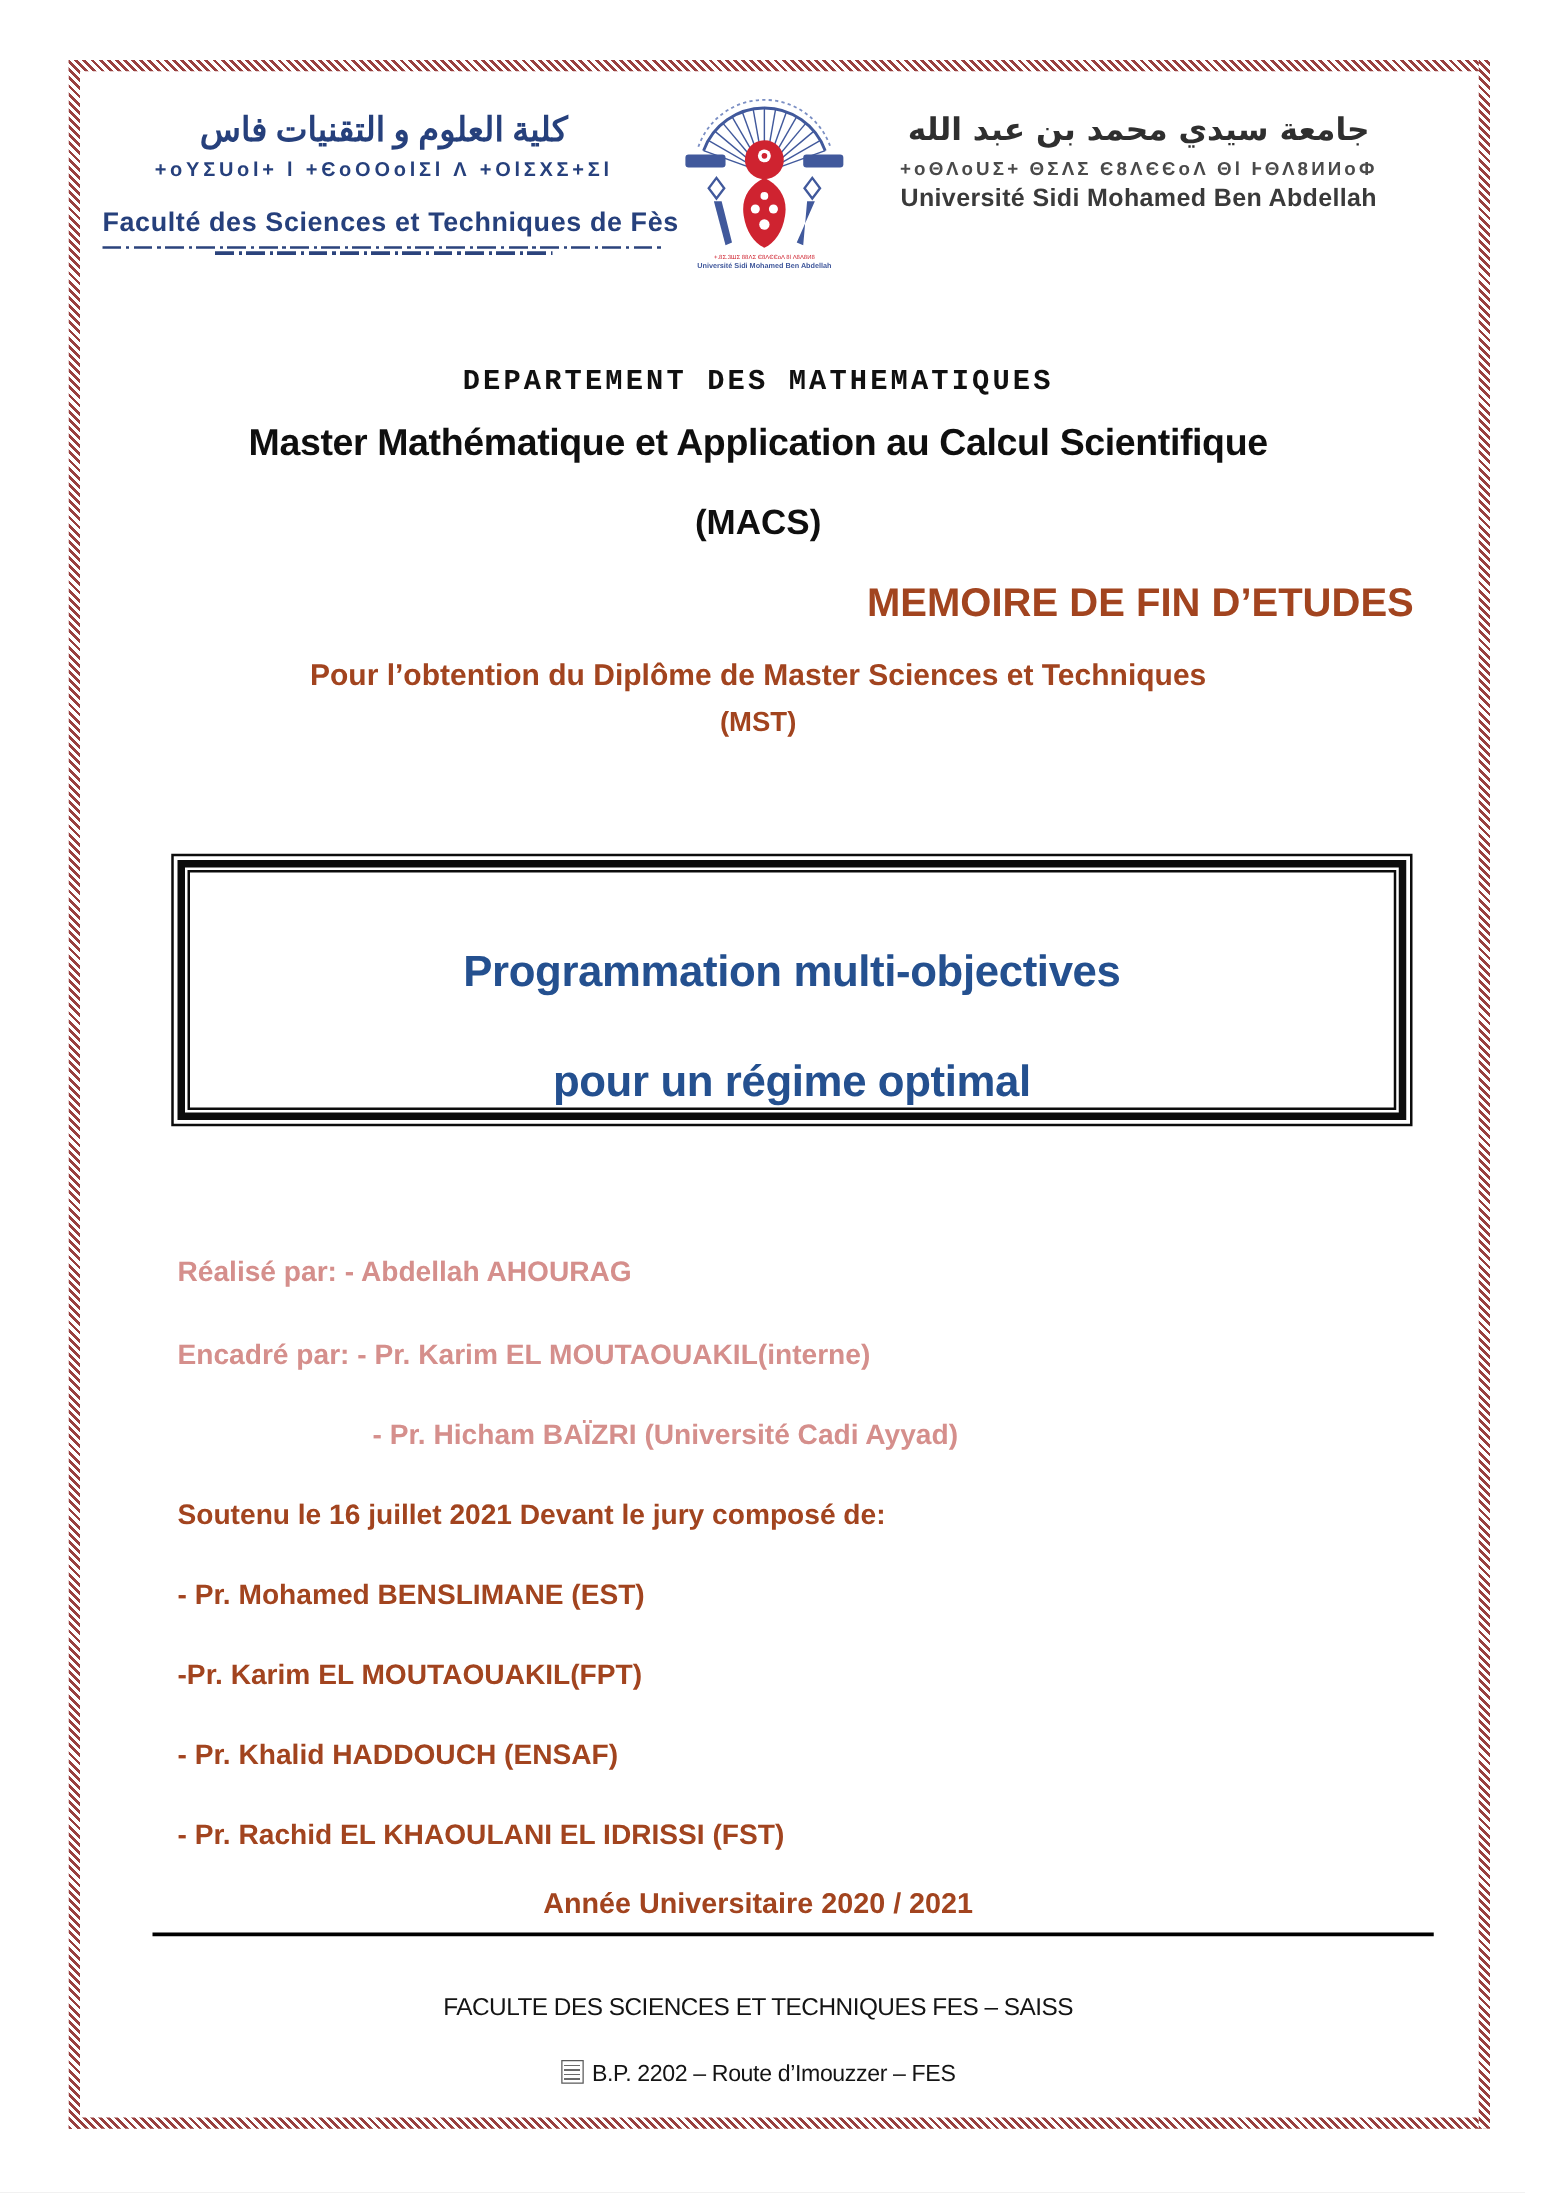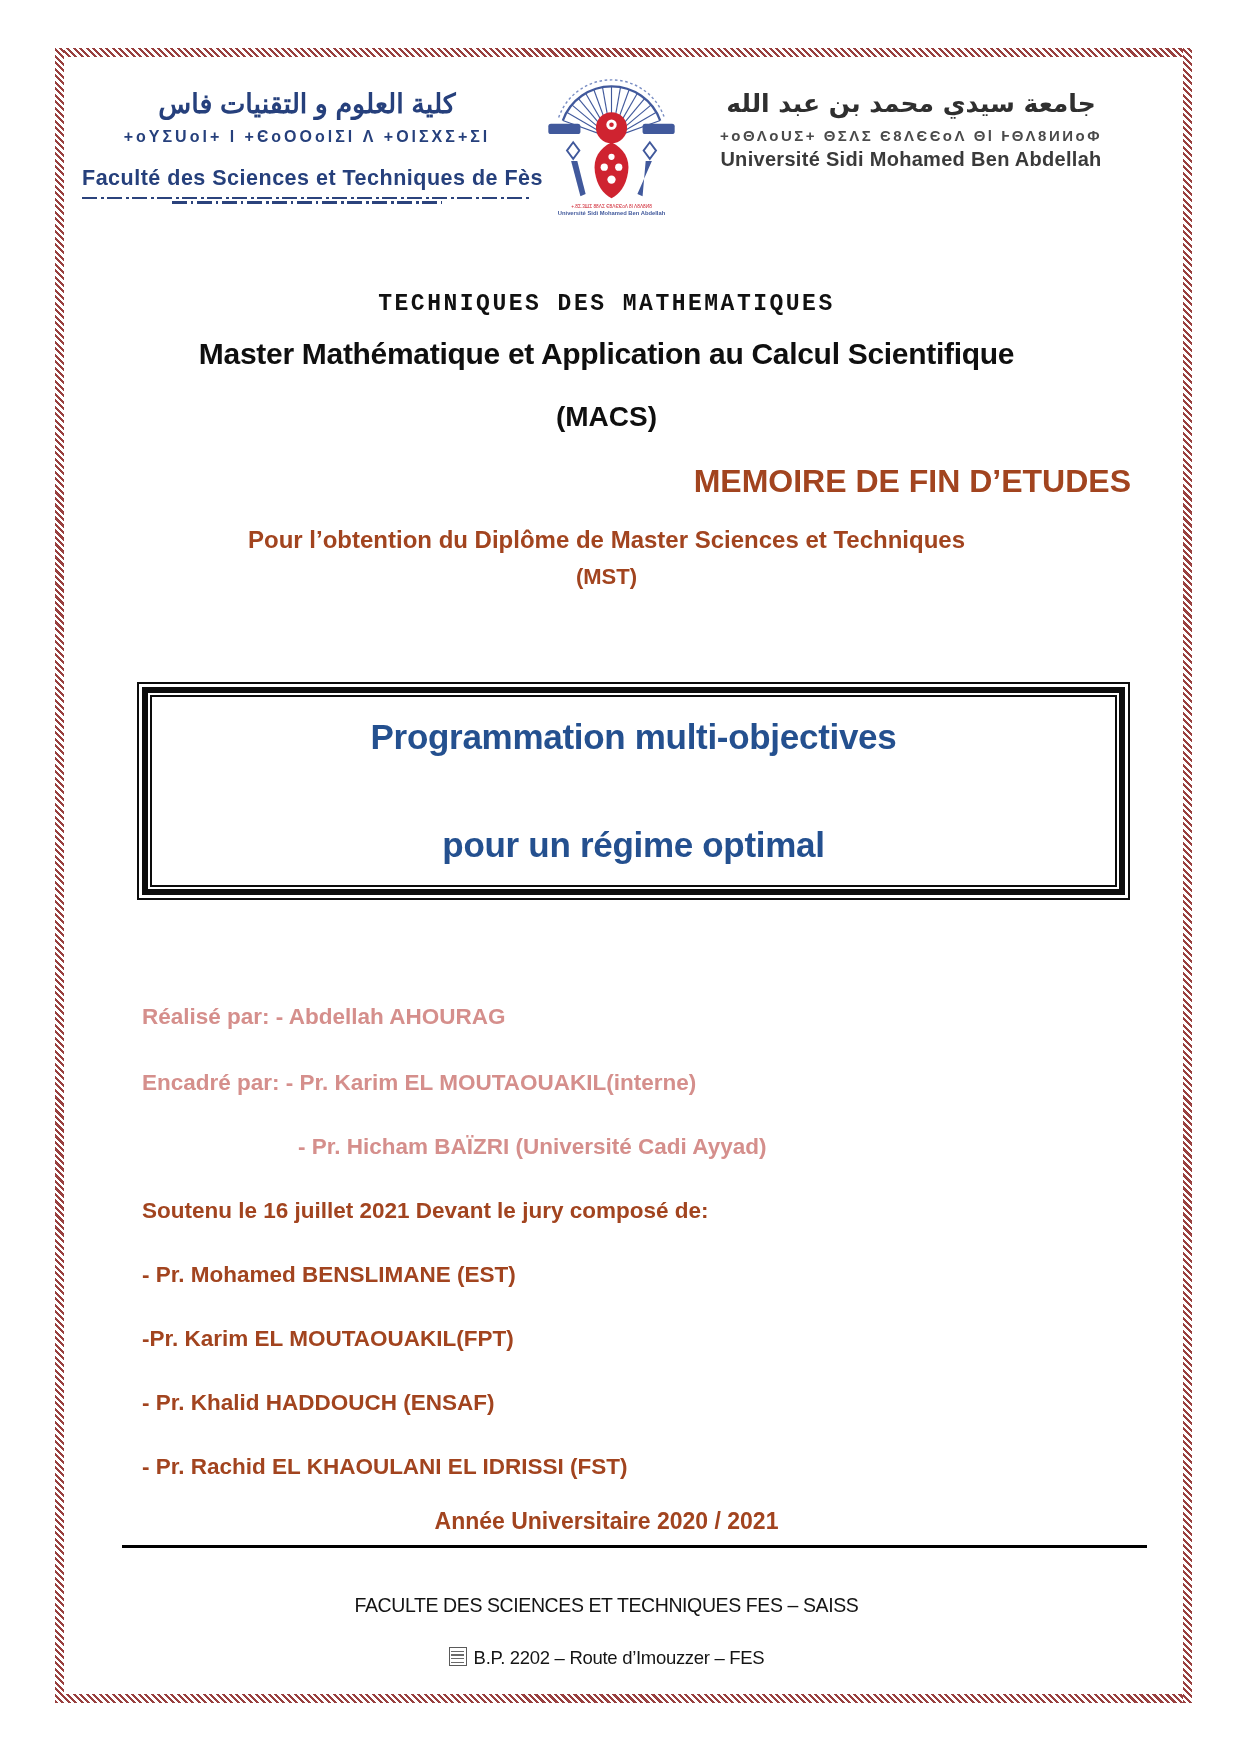--- a/index.html
+++ b/index.html
@@ -12,21 +12,21 @@
   .stripe.top{left:55px;right:49px;top:48px;height:9px;}
   .stripe.bottom{left:55px;right:49px;bottom:51px;height:9px;}
   .stripe.left{left:55px;top:48px;bottom:51px;width:9px;}
   .stripe.right{right:49px;top:48px;bottom:51px;width:9px;}
 
   .content{position:absolute;top:58px;left:82px;width:1049px;}
 
   
   .header{display:flex;justify-content:space-between;align-items:flex-start;margin-top:30px;}
   .hdr-left{width:450px;text-align:center;color:#26407c;}
-  .hdr-left .ar{font-family:Liberation Sans, sans-serif;font-weight:bold;font-size:27px;direction:rtl;line-height:1.25;}
+  .hdr-left .ar{font-family:Liberation Serif, serif;font-weight:bold;font-size:27px;direction:rtl;line-height:1.25;}
   .hdr-left .tif{font-weight:bold;font-size:16px;letter-spacing:3px;margin-top:6px;white-space:nowrap;}
   .hdr-left .fr{font-weight:bold;font-size:21.5px;letter-spacing:.5px;margin-top:20px;white-space:nowrap;}
   .dashdot{height:2.6px;margin-top:6px;background:repeating-linear-gradient(90deg,#2b437c 0 15px,transparent 15px 19px,#2b437c 19px 21.5px,transparent 21.5px 25px);}
   .dashdot.short{width:60%;margin:2px auto 0 auto;}
   .hdr-right{width:440px;text-align:center;}
   .hdr-right .ar{font-family:"DejaVu Sans",sans-serif;font-weight:bold;font-size:25px;color:#2f2f2f;direction:rtl;line-height:1.25;}
   .hdr-right .tif{font-weight:bold;font-size:15px;letter-spacing:2.5px;color:#4a4a4a;margin-top:8px;white-space:nowrap;}
   .hdr-right .fr{font-weight:bold;font-size:20px;color:#3a3a3a;letter-spacing:.3px;margin-top:4px;white-space:nowrap;}
   .logo{width:145px;flex:0 0 auto;margin-top:-12px;}
 
@@ -35,22 +35,22 @@
         font-weight:bold;font-size:23px;letter-spacing:2.5px;color:#111;}
   .master{margin-top:20px;text-align:center;font-weight:bold;font-size:30px;letter-spacing:-0.3px;color:#0f0f0f;}
   .macs{margin-top:30px;text-align:center;font-weight:bold;font-size:28px;color:#0f0f0f;}
   .memoire{margin-top:30px;text-align:right;font-weight:bold;font-size:32px;color:#a2441f;}
   .obtention{margin-top:26px;text-align:center;font-weight:bold;font-size:24px;color:#a2441f;}
   .mst{margin-top:10px;text-align:center;font-weight:bold;font-size:22px;color:#a2441f;}
 
   
   .box-outer{margin-top:92px;margin-left:55px;margin-right:1px;border:2px solid #0c0c0c;padding:3px;}
   .box-mid{border:6px solid #0c0c0c;padding:2px;}
-  .box-core{border:2px solid #0c0c0c;height:188px;display:flex;flex-direction:column;justify-content:center;
-            align-items:center;gap:68px;}
+  .box-core{border:2px solid #0c0c0c;height:188px;display:flex;flex-direction:column;justify-content:flex-end;
+            align-items:center;gap:48px;}
   .thesis-line{font-weight:bold;font-size:35px;color:#24508f;letter-spacing:-0.3px;}
 
   
   .salmon{color:#d58f8c;font-weight:bold;font-size:22.5px;}
   .brown{color:#a2441f;font-weight:bold;font-size:22.5px;}
   .line-realise{margin-top:104px;padding-left:60px;}
   .line-encadre1{margin-top:40px;padding-left:60px;}
   .line-encadre2{margin-top:38px;padding-left:216px;}
   .line-soutenu{margin-top:38px;padding-left:60px;}
   .jury-item{margin-top:38px;padding-left:60px;}
@@ -128,21 +128,21 @@
         </svg>
       </div>
 
       <div class="hdr-right">
         <div class="ar">جامعة سيدي محمد بن عبد الله</div>
         <div class="tif">+oΘΛoUΣ+  ΘΣΛΣ  Є8ΛЄЄoΛ  Θl  ⱵΘΛ8ИИoΦ</div>
         <div class="fr">Université Sidi Mohamed Ben Abdellah</div>
       </div>
     </div>
 
-    <div class="dept">TECHNIQUES DES MATHEMATIQUES</div>
+    <div class="dept">DEPARTEMENT DES MATHEMATIQUES</div>
     <div class="master">Master Mathématique et Application au Calcul Scientifique</div>
     <div class="macs">(MACS)</div>
     <div class="memoire">MEMOIRE DE FIN D’ETUDES</div>
     <div class="obtention">Pour l’obtention du Diplôme de Master Sciences et Techniques</div>
     <div class="mst">(MST)</div>
 
     <div class="box-outer">
       <div class="box-mid">
         <div class="box-core">
           <div class="thesis-line">Programmation multi-objectives</div>

